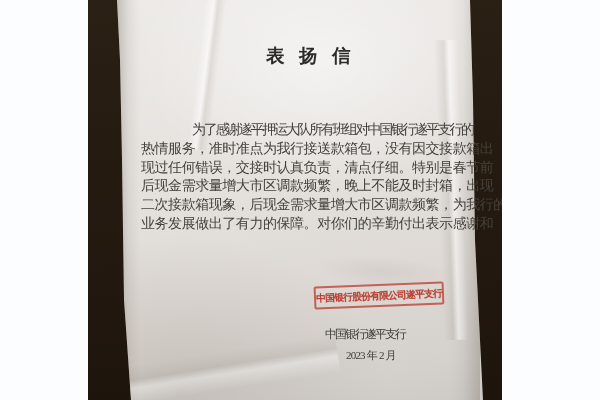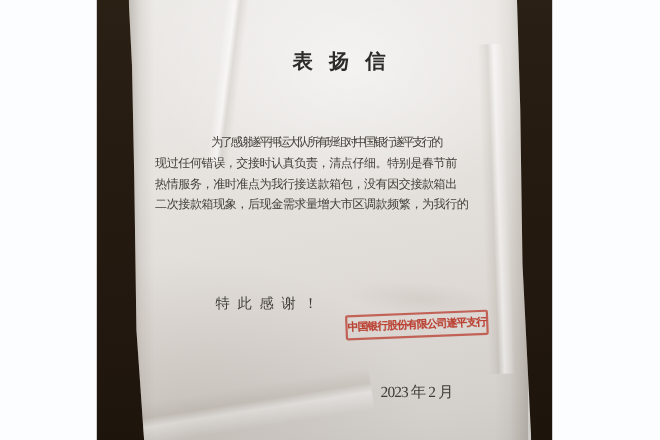--- a/index.html
+++ b/index.html
@@ -91,21 +91,21 @@
     position: absolute;
     left: 54px; top: 95px;
     font-size: 12.3px;
     color: #403d39;
     white-space: nowrap;
   }
   .body-block {
     position: absolute;
     left: 53px; top: 121px;
     width: 300px;
-    font-size: 11px;
+    font-size: 14px;
     line-height: 18.8px;
     letter-spacing: -0.45px;
     color: #44413c;
   }
   .body-block .line { white-space: nowrap; }
   .body-block .line.first {
     padding-left: 51px;
     letter-spacing: -2.3px;
   }
   .closing {
@@ -137,21 +137,21 @@
     position: absolute;
     left: 237px; top: 327px;
     font-size: 11.8px;
     letter-spacing: -1.8px;
     color: #3e3b37;
     white-space: nowrap;
   }
   .date {
     position: absolute;
     left: 258px; top: 348px;
-    font-size: 14px;
+    font-size: 11px;
     letter-spacing: -0.8px;
     color: #3e3b37;
     white-space: nowrap;
   }
 </style>
 </head>
 <body>
 
 <div class="canvas">
   <div class="photo">
@@ -162,25 +162,27 @@
       <div class="shade crease-b"></div>
       <div class="shade crease-c"></div>
       <div class="shade crease-d"></div>
     </div>
 
     <div class="letter-title">表扬信</div>
 
 
     <div class="body-block">
       <div class="line first">为了感谢遂平押运大队所有班组对中国银行遂平支行的</div>
+      <div class="line">热情服务，准时准点为我行接送款箱包，没有因交接款箱出</div>
       <div class="line">现过任何错误，交接时认真负责，清点仔细。特别是春节前</div>
-      <div class="line">热情服务，准时准点为我行接送款箱包，没有因交接款箱出</div>
+      <div class="line">后现金需求量增大市区调款频繁，晚上不能及时封箱，出现</div>
       <div class="line">二次接款箱现象，后现金需求量增大市区调款频繁，为我行的</div>
+      <div class="line">业务发展做出了有力的保障。对你们的辛勤付出表示感谢和</div>
     </div>
 
-    <div class="closing">特此感谢！</div>
 
     <div class="stamp">中国银行股份有限公司遂平支行</div>
 
+    <div class="signature">中国银行遂平支行</div>
 
     <div class="date">2023 年 2 月</div>
   </div>
 </div>
 
 </body></html>

